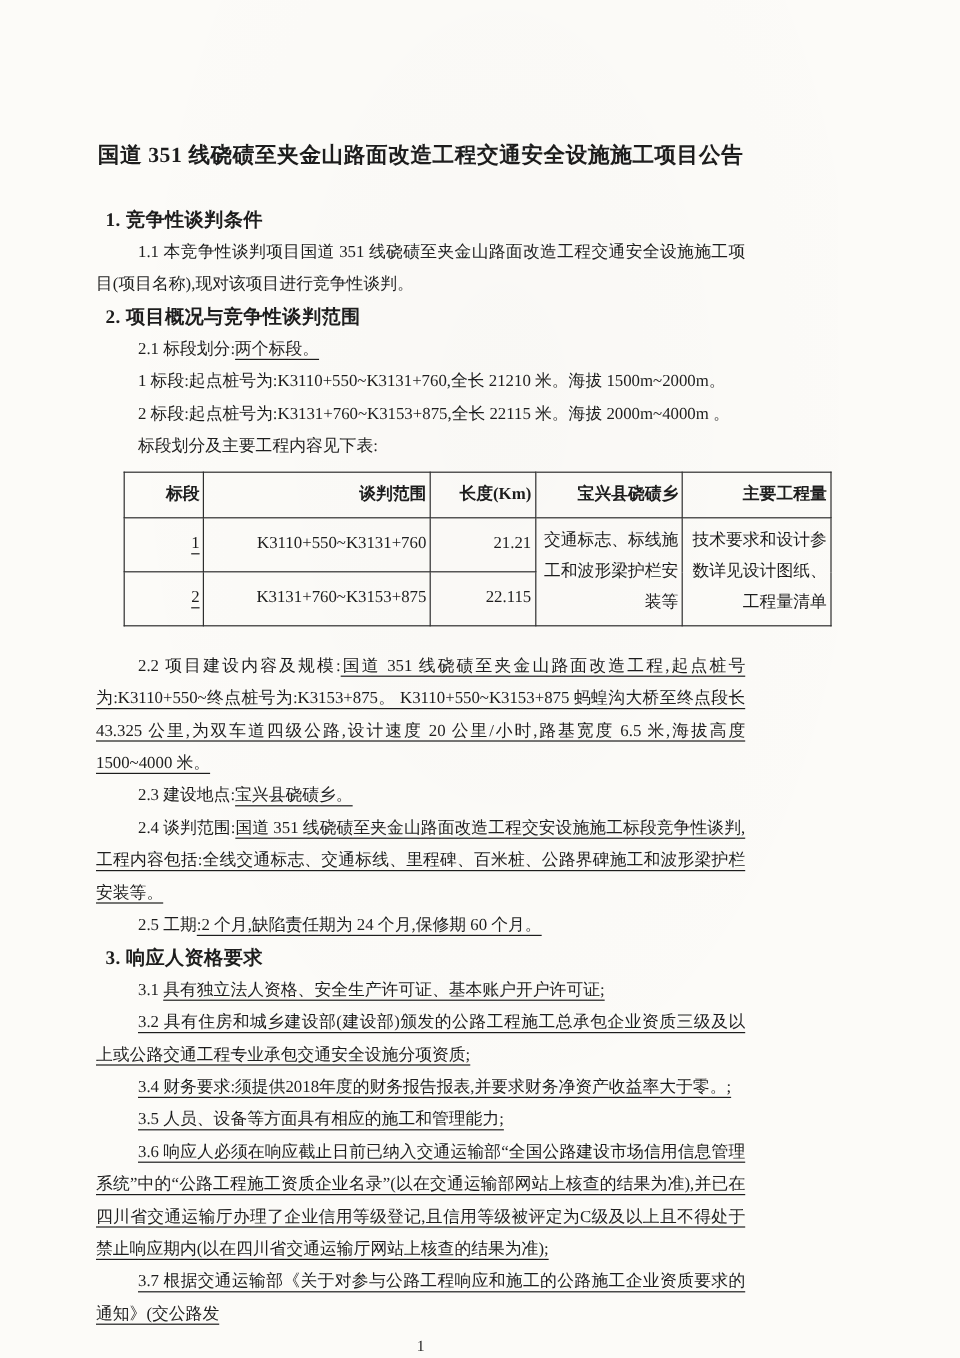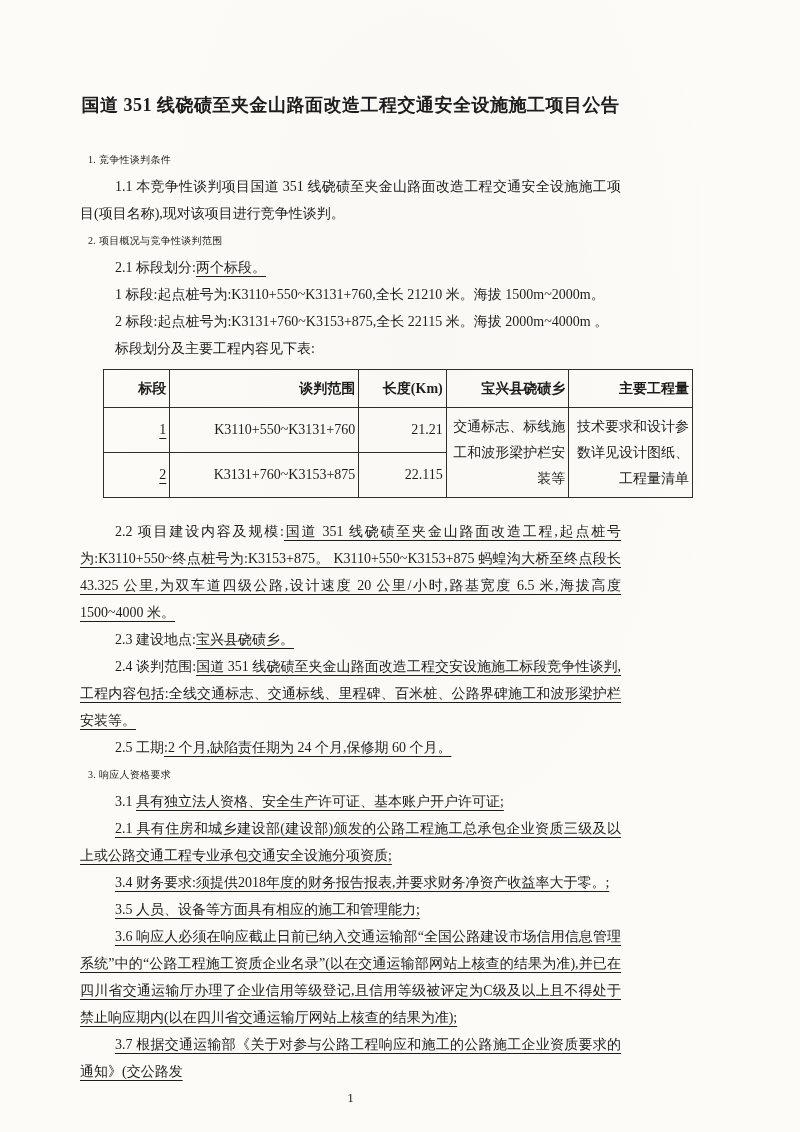--- a/index.html
+++ b/index.html
@@ -7,38 +7,38 @@
     padding: 0;
     width: 800px;
     height: 1132px;
     overflow: hidden;
     background: #fcfbf8;
   }
   .page {
     box-sizing: border-box;
     width: 699px;
     height: 1132px;
-    padding: 92px 78px 0 80px;
+    padding: 116px 78px 0 80px;
     font-family: "Liberation Serif", "DejaVu Serif", serif;
     color: #1d1d1d;
     background:
       radial-gradient(ellipse at 60% 30%, rgba(0,0,0,0.012), rgba(0,0,0,0) 60%),
       #fcfbf8;
   }
   .doc-title {
     font-size: 18px;
     font-weight: bold;
     text-align: center;
     line-height: 26px;
     margin: 0 0 28px 0;
     letter-spacing: 0.5px;
   }
   .heading {
-    font-size: 10px;
-    font-weight: normal;
+    font-size: 16px;
+    font-weight: bold;
     line-height: 27px;
     margin: 0 0 0 8px;
     letter-spacing: 0.3px;
   }
   .para {
     font-size: 14px;
     line-height: 27px;
     margin: 0;
     text-align: justify;
   }
@@ -136,21 +136,21 @@
   <p class="para indent"><span>2.3 建设地点:</span><span class="u">宝兴县硗碛乡。</span></p>
 
   <p class="para indent"><span>2.4 谈判范围:</span><span class="u">国道 351 线硗碛至夹金山路面改造工程交安设施施工标段竞争性谈判,工程内容包括:全线交通标志、交通标线、里程碑、百米桩、公路界碑施工和波形梁护栏安装等。</span></p>
 
   <p class="para indent"><span>2.5 工期</span><span class="u">:2 个月,缺陷责任期为 24 个月,保修期 60 个月。</span></p>
 
   <div class="heading">3. 响应人资格要求</div>
 
   <p class="para indent"><span>3.1 </span><span class="u">具有独立法人资格、安全生产许可证、基本账户开户许可证;</span></p>
 
-  <p class="para indent"><span class="u">2.1 具有住房和城乡建设部(建设部)颁发的公路工程施工总承包企业资质三级及以上或公路交通工程专业承包交通安全设施分项资质;</span></p>
+  <p class="para indent"><span class="u">3.2 具有住房和城乡建设部(建设部)颁发的公路工程施工总承包企业资质三级及以上或公路交通工程专业承包交通安全设施分项资质;</span></p>
 
 
   <p class="para indent"><span class="u">3.4 财务要求:须提供2018年度的财务报告报表,并要求财务净资产收益率大于零。;</span></p>
 
   <p class="para indent"><span class="u">3.5 人员、设备等方面具有相应的施工和管理能力;</span></p>
 
   <p class="para indent"><span class="u">3.6 响应人必须在响应截止日前已纳入交通运输部“全国公路建设市场信用信息管理系统”中的“公路工程施工资质企业名录”(以在交通运输部网站上核查的结果为准),并已在四川省交通运输厅办理了企业信用等级登记,且信用等级被评定为C级及以上且不得处于禁止响应期内(以在四川省交通运输厅网站上核查的结果为准);</span></p>
 
   <p class="para indent"><span class="u">3.7 根据交通运输部《关于对参与公路工程响应和施工的公路施工企业资质要求的通知》(交公路发</span></p>
 

